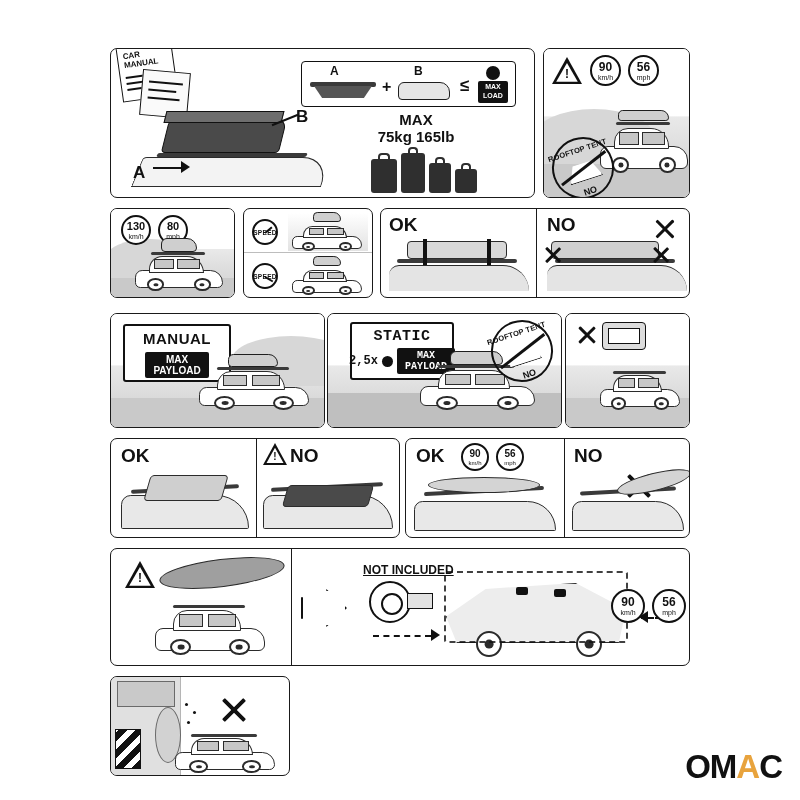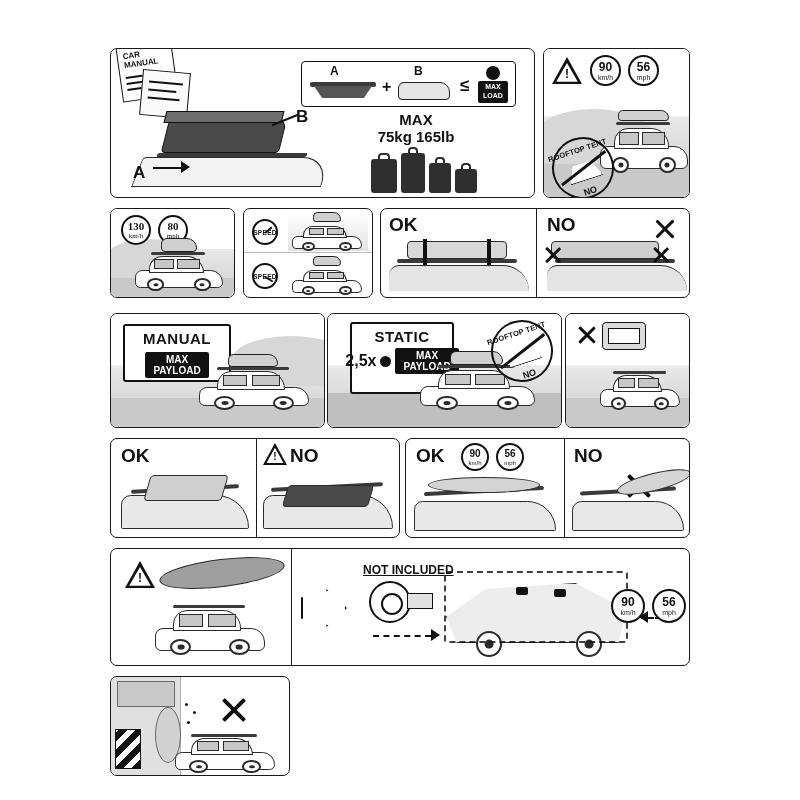--- a/index.html
+++ b/index.html
@@ -335,21 +335,21 @@
 
     <div class="stamp" style="left:8px; top:88px;">
       <div class="ring" style="border:2px solid #111;"></div>
       <div class="txt" style="top:8px;">ROOFTOP TENT</div>
       <div class="tentshape" style="margin-top:4px;"></div>
       <div class="no">NO</div>
       <div class="slash"></div>
     </div>
   </div>
 
-  <div class="panel" style="left:110px; top:208px; width:125px; height:90px;font-family:Liberation Serif, serif;">
+  <div class="panel" style="left:110px; top:208px; width:125px; height:90px;">
     <div class="sky"></div>
     <div class="hill" style="left:-6px; top:30px; width:90px; height:40px;"></div>
     <div class="road"></div>
     <div class="badge" style="left:10px; top:6px; width:30px; height:30px;">
       <span class="num" style="font-size:11px;">130</span>
       <span class="unit">km/h</span>
     </div>
     <div class="badge" style="left:47px; top:6px; width:30px; height:30px;">
       <span class="num" style="font-size:11px;">80</span>
       <span class="unit">mph</span>
@@ -458,24 +458,24 @@
           <div class="hub"></div>
         </div>
       <div class="rail" style="left:16%; top:6%; width:66%; height:3px;"></div>
       <div class="box" style="left:26%; top:-22%; width:46%; height:28%; background:#cfcfcf;"></div>
     </div>
   </div>
 
   <div class="panel" style="left:327px; top:313px; width:235px; height:115px;">
     <div class="sky"></div>
     <div class="road" style="height:30%; background:#bfbfbf;"></div>
-    <div class="sign" style="left:22px; top:8px; width:104px; height:72px;">
+    <div class="sign" style="left:22px; top:8px; width:104px; height:58px;font-family:Liberation Mono, monospace;">
       <div class="head">STATIC</div>
       <div style="display:flex; align-items:center; gap:4px; margin-top:3px;">
-        <span style="font-size:16px; font-weight:700;">2,5x</span>
+        <span style="font-size:12px; font-weight:700;">2,5x</span>
         <span style="width:11px; height:11px; background:#111; border-radius:50%; display:inline-block;"></span>
         <span class="bar" style="margin-top:0;">
           <span>MAX</span><br>
           <span>PAYLOAD</span>
         </span>
       </div>
     </div>
     <div class="car" style="left:92px; top:48px; width:115px; height:48px;">
       <div class="body"></div>
         <div class="cabin"></div>
@@ -644,14 +644,17 @@
       <div class="wheel w1">
           <div class="hub"></div>
         </div>
         <div class="wheel w2">
           <div class="hub"></div>
         </div>
       <div class="rail" style="left:16%; top:8%; width:66%; height:3px;"></div>
     </div>
   </div>
 
+  <div class="omac">
+    <span class="o">O</span><span class="m">M</span><span class="a">A</span><span class="c">C</span>
+  </div>
 
 </div>
 
 </body></html>

